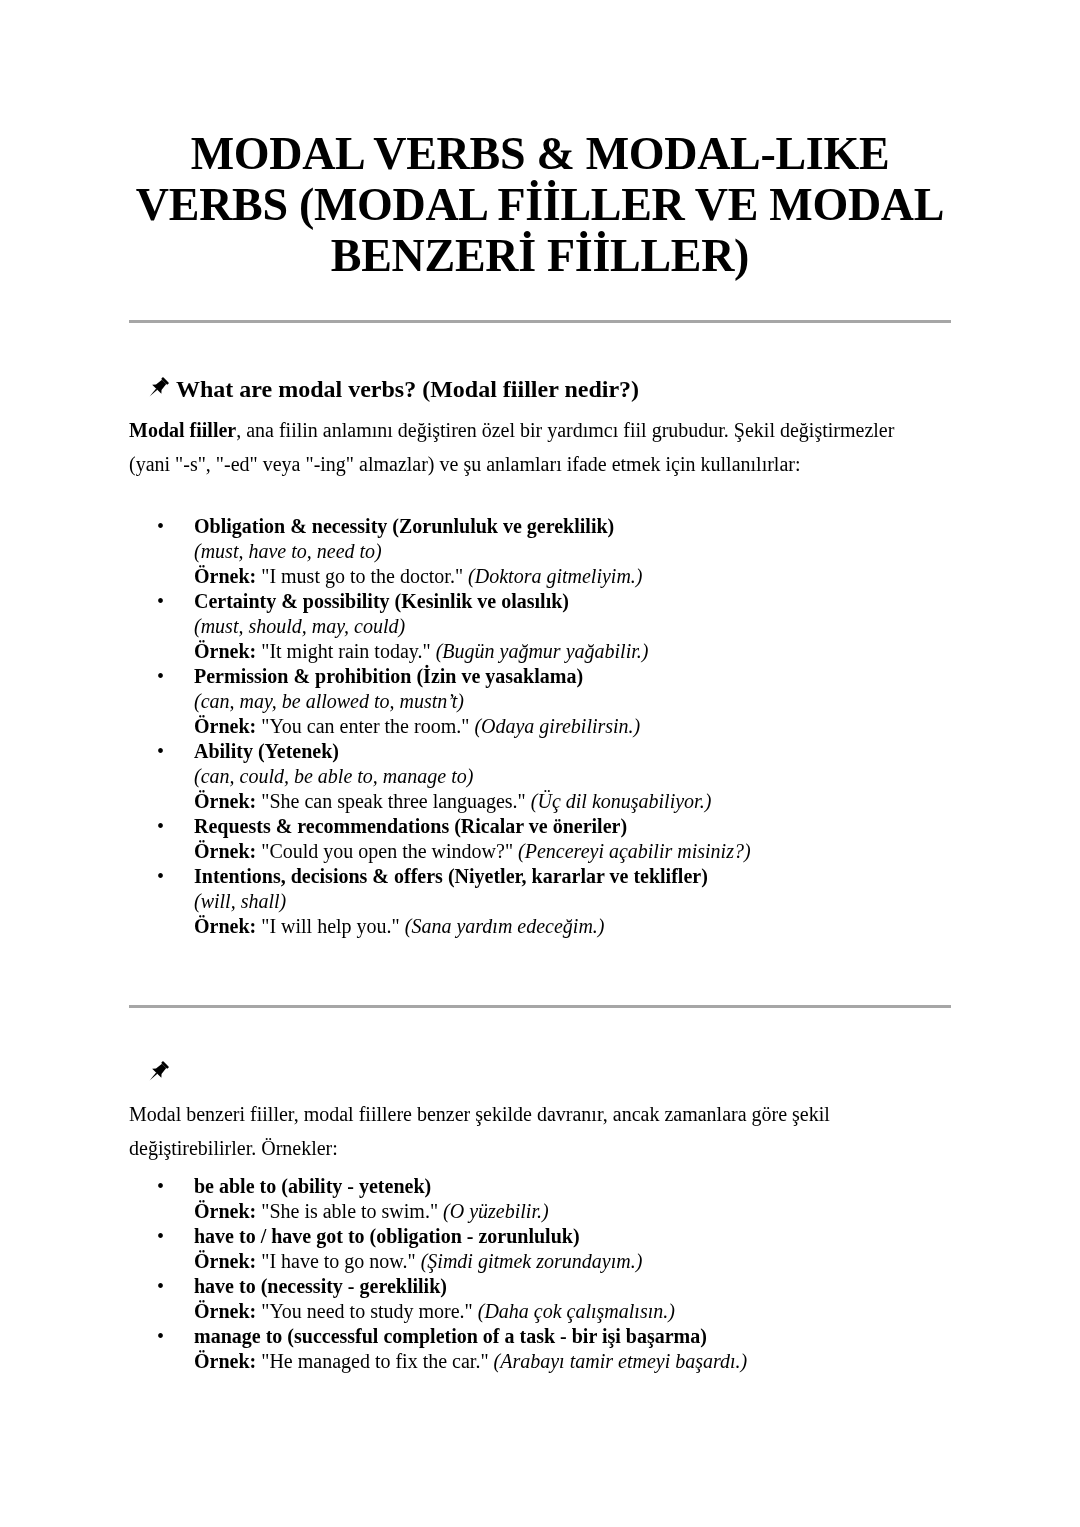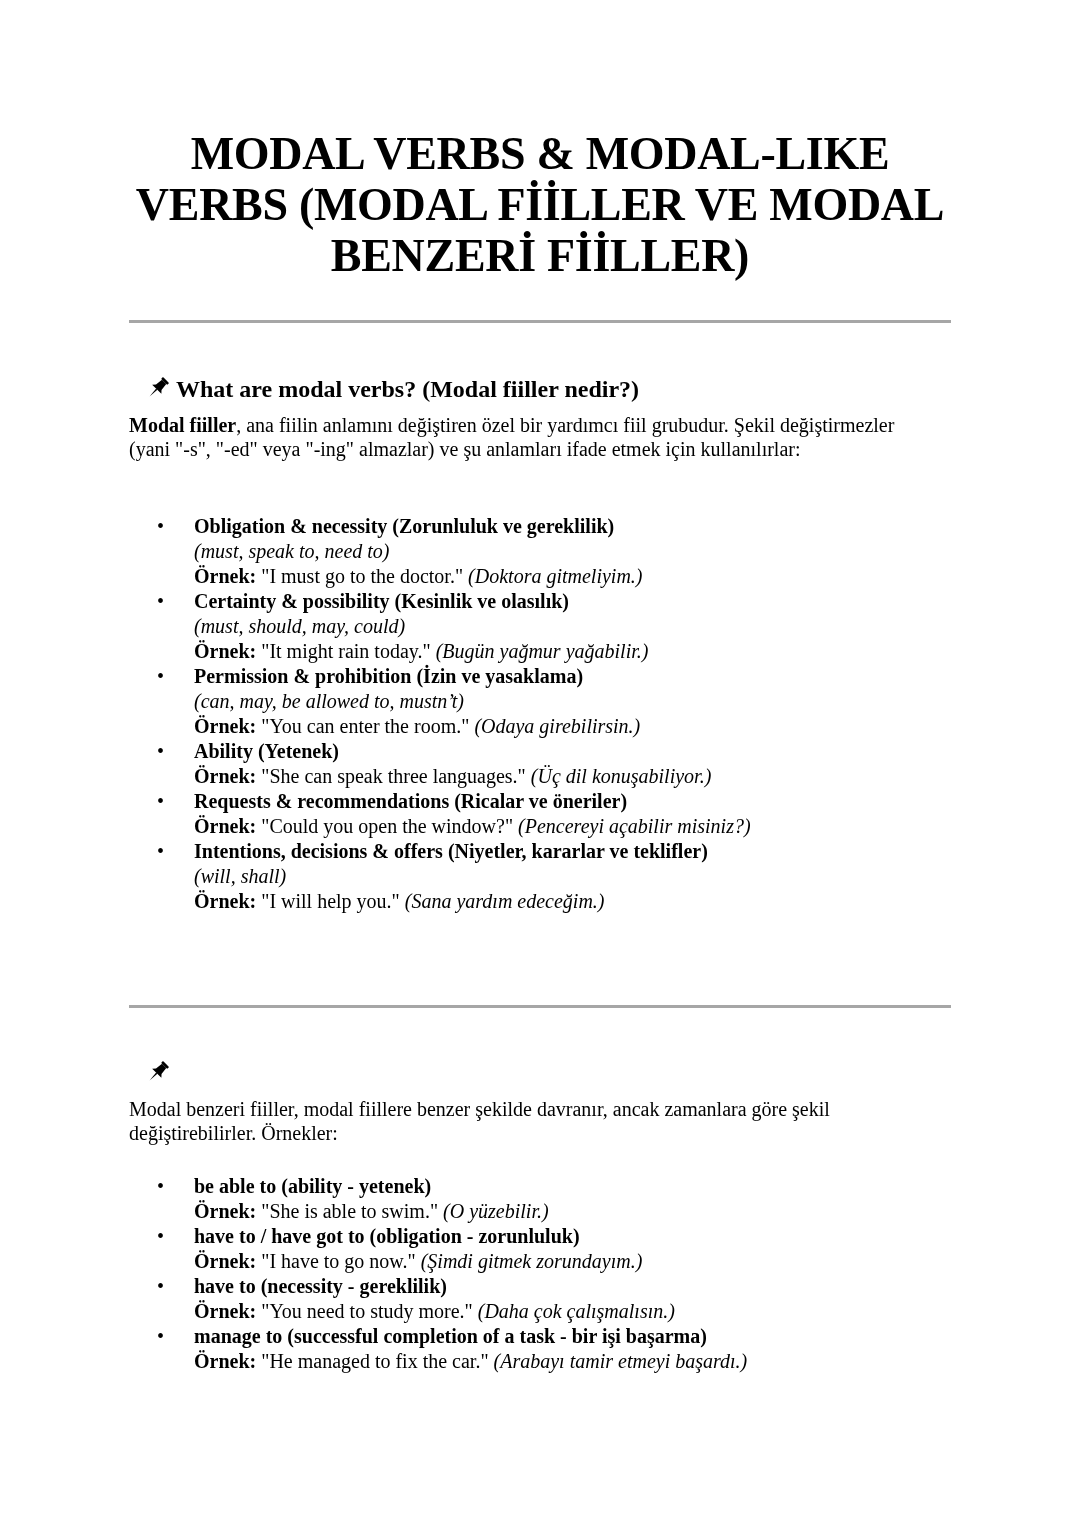--- a/index.html
+++ b/index.html
@@ -55,21 +55,21 @@
     height: 26px;
     vertical-align: -4px;
     margin-right: 5px;
   }
   .para {
     position: absolute;
     left: 0;
     width: 780px;
     margin: 0;
     font-size: 20px;
-    line-height: 24px;
+    line-height: 34px;
   }
   ul.items {
     position: absolute;
     left: 0;
     margin: 0;
     padding: 0;
     list-style: none;
     width: 822px;
   }
   ul.items li {
@@ -115,38 +115,39 @@
   </h2>
 
   <p class="para" style="top:413px;">
     <b>Modal fiiller</b><span>, ana fiilin anlamını değiştiren özel bir yardımcı fiil grubudur. Şekil değiştirmezler (yani "-s", "-ed" veya "-ing" almazlar) ve şu anlamları ifade etmek için kullanılırlar:</span>
   </p>
 
   <ul class="items" style="top:514px;">
     <li>
       <span class="bullet">•</span>
       <span class="item-title">Obligation &amp; necessity (Zorunluluk ve gereklilik)</span>
-      <span class="item-verbs">(must, speak to, need to)</span>
+      <span class="item-verbs">(must, have to, need to)</span>
       <span class="example-line"><span class="example-label">Örnek:</span> <span>"I must go to the doctor."</span> <span class="example-tr">(Doktora gitmeliyim.)</span></span>
     </li>
     <li>
       <span class="bullet">•</span>
       <span class="item-title">Certainty &amp; possibility (Kesinlik ve olasılık)</span>
       <span class="item-verbs">(must, should, may, could)</span>
       <span class="example-line"><span class="example-label">Örnek:</span> <span>"It might rain today."</span> <span class="example-tr">(Bugün yağmur yağabilir.)</span></span>
     </li>
     <li>
       <span class="bullet">•</span>
       <span class="item-title">Permission &amp; prohibition (İzin ve yasaklama)</span>
       <span class="item-verbs">(can, may, be allowed to, mustn’t)</span>
       <span class="example-line"><span class="example-label">Örnek:</span> <span>"You can enter the room."</span> <span class="example-tr">(Odaya girebilirsin.)</span></span>
     </li>
     <li>
       <span class="bullet">•</span>
       <span class="item-title">Ability (Yetenek)</span>
+      <span class="item-verbs">(can, could, be able to, manage to)</span>
       <span class="example-line"><span class="example-label">Örnek:</span> <span>"She can speak three languages."</span> <span class="example-tr">(Üç dil konuşabiliyor.)</span></span>
     </li>
     <li>
       <span class="bullet">•</span>
       <span class="item-title">Requests &amp; recommendations (Ricalar ve öneriler)</span>
       <span class="example-line"><span class="example-label">Örnek:</span> <span>"Could you open the window?"</span> <span class="example-tr">(Pencereyi açabilir misiniz?)</span></span>
     </li>
     <li>
       <span class="bullet">•</span>
       <span class="item-title">Intentions, decisions &amp; offers (Niyetler, kararlar ve teklifler)</span>

